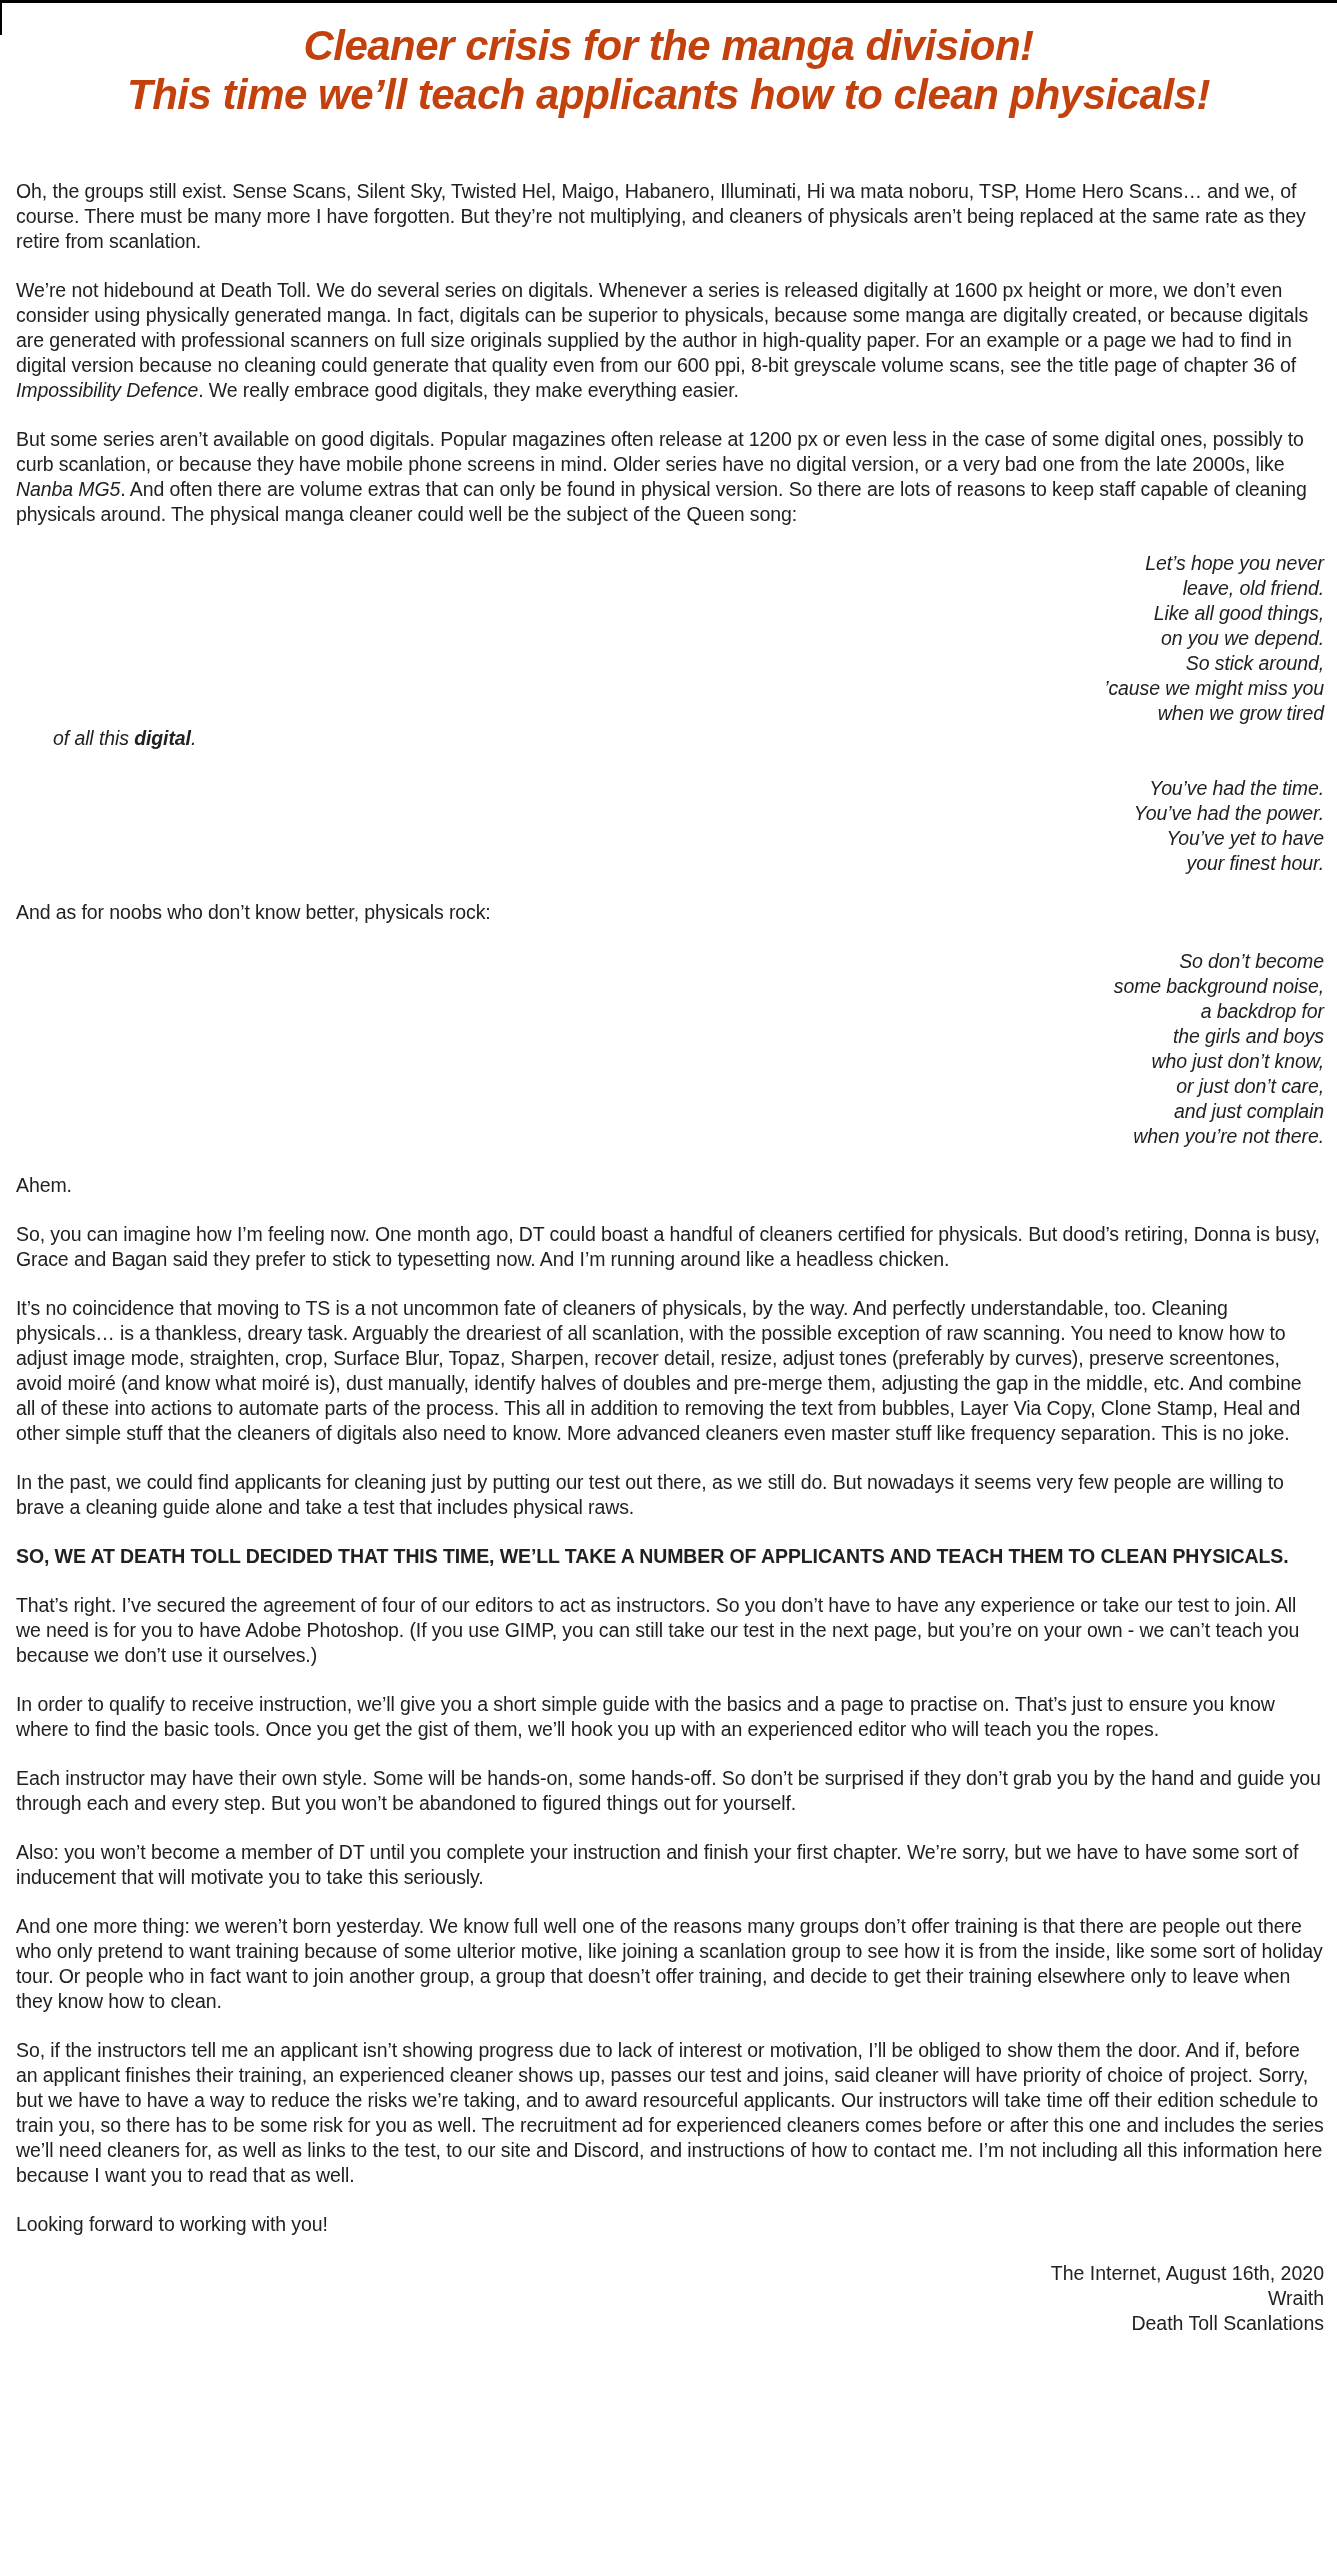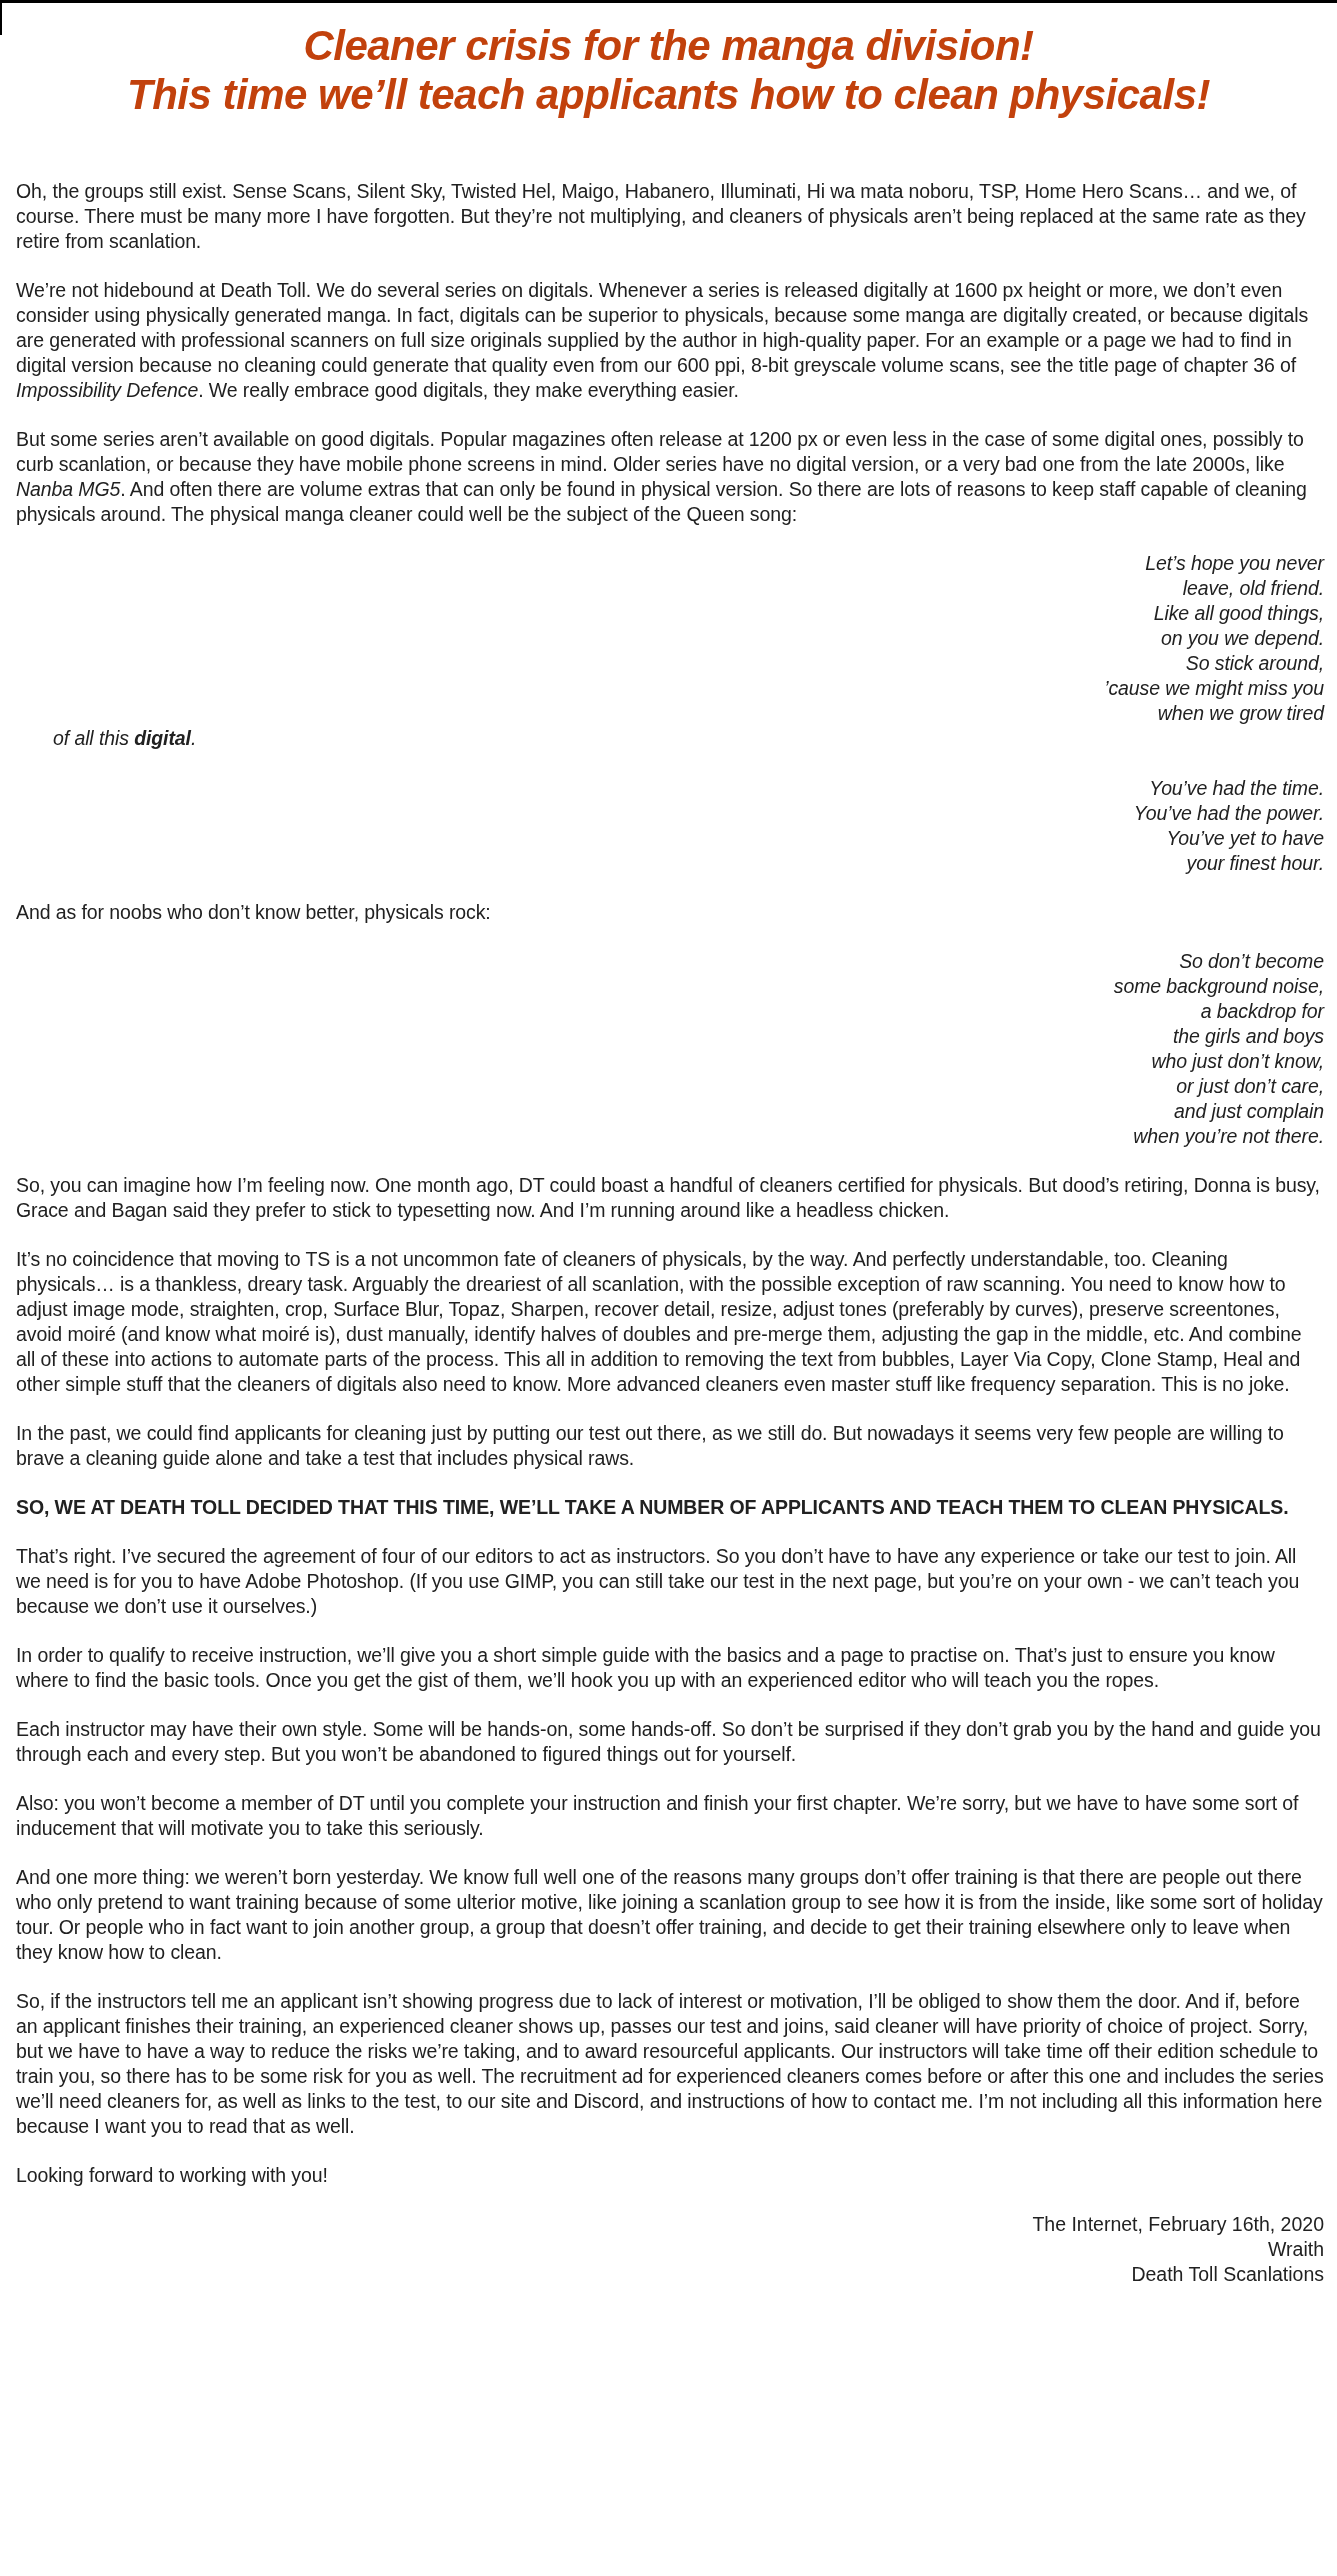--- a/index.html
+++ b/index.html
@@ -97,20 +97,21 @@
 
     <div class="quote prelines">So don’t become
 some background noise,
 a backdrop for
 the girls and boys
 who just don’t know,
 or just don’t care,
 and just complain
 when you’re not there.</div>
 
+    <p>Ahem.</p>
 
     <p>So, you can imagine how I’m feeling now. One month ago, DT could boast a handful of cleaners certified for physicals. But dood’s retiring, Donna is busy, Grace and Bagan said they prefer to stick to typesetting now. And I’m running around like a headless chicken.</p>
 
     <p>It’s no coincidence that moving to TS is a not uncommon fate of cleaners of physicals, by the way. And perfectly understandable, too. Cleaning physicals… is a thankless, dreary task. Arguably the dreariest of all scanlation, with the possible exception of raw scanning. You need to know how to adjust image mode, straighten, crop, Surface Blur, Topaz, Sharpen, recover detail, resize, adjust tones (preferably by curves), preserve screentones, avoid moiré (and know what moiré is), dust manually, identify halves of doubles and pre-merge them, adjusting the gap in the middle, etc. And combine all of these into actions to automate parts of the process. This all in addition to removing the text from bubbles, Layer Via Copy, Clone Stamp, Heal and other simple stuff that the cleaners of digitals also need to know. More advanced cleaners even master stuff like frequency separation. This is no joke.</p>
 
     <p>In the past, we could find applicants for cleaning just by putting our test out there, as we still do. But nowadays it seems very few people are willing to brave a cleaning guide alone and take a test that includes physical raws.</p>
 
     <p class="bold-para">SO, WE AT DEATH TOLL DECIDED THAT THIS TIME, WE’LL TAKE A NUMBER OF APPLICANTS AND TEACH THEM TO CLEAN PHYSICALS.</p>
 
     <p>That’s right. I’ve secured the agreement of four of our editors to act as instructors. So you don’t have to have any experience or take our test to join. All we need is for you to have Adobe Photoshop. (If you use GIMP, you can still take our test in the next page, but you’re on your own - we can’t teach you because we don’t use it ourselves.)</p>
@@ -124,18 +125,18 @@
 
     <p>And one more thing: we weren’t born yesterday. We know full well one of the reasons many groups don’t offer training is that there are people out there who only pretend to want training because of some ulterior motive, like joining a scanlation group to see how it is from the inside, like some sort of holiday tour. Or people who in fact want to join another group, a group that doesn’t offer training, and decide to get their training elsewhere only to leave when they know how to clean.</p>
 
     <p>So, if the instructors tell me an applicant isn’t showing progress due to lack of interest or motivation, I’ll be obliged to show them the door. And if, before an applicant finishes their training, an experienced cleaner shows up, passes our test and joins, said cleaner will have priority of choice of project. Sorry, but we have to have a way to reduce the risks we’re taking, and to award resourceful applicants. Our instructors will take time off their edition schedule to train you, so there has to be some risk for you as well. The recruitment ad for experienced cleaners comes before or after this one and includes the series we’ll need cleaners for, as well as links to the test, to our site and Discord, and instructions of how to contact me. I’m not including all this information here because I want you to read that as well.</p>
 
 
     <p>Looking forward to working with you!</p>
   </div>
 
   <div class="signature">
-    <div>The Internet, February 16th, 2020</div>
+    <div>The Internet, August 16th, 2020</div>
     <div>Wraith</div>
     <div>Death Toll Scanlations</div>
   </div>
 </div>
 
 
 </body></html>

